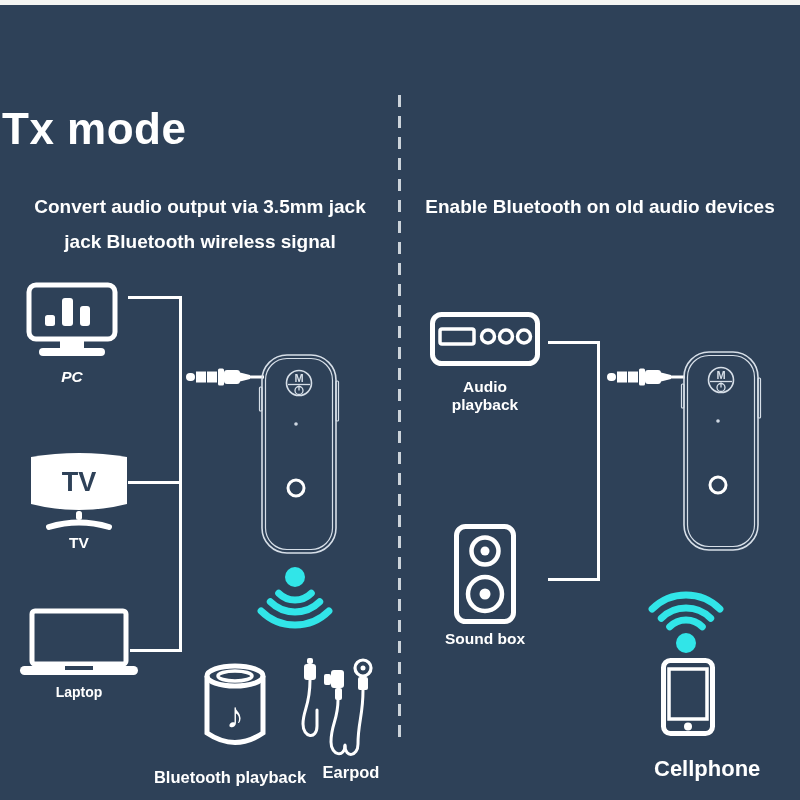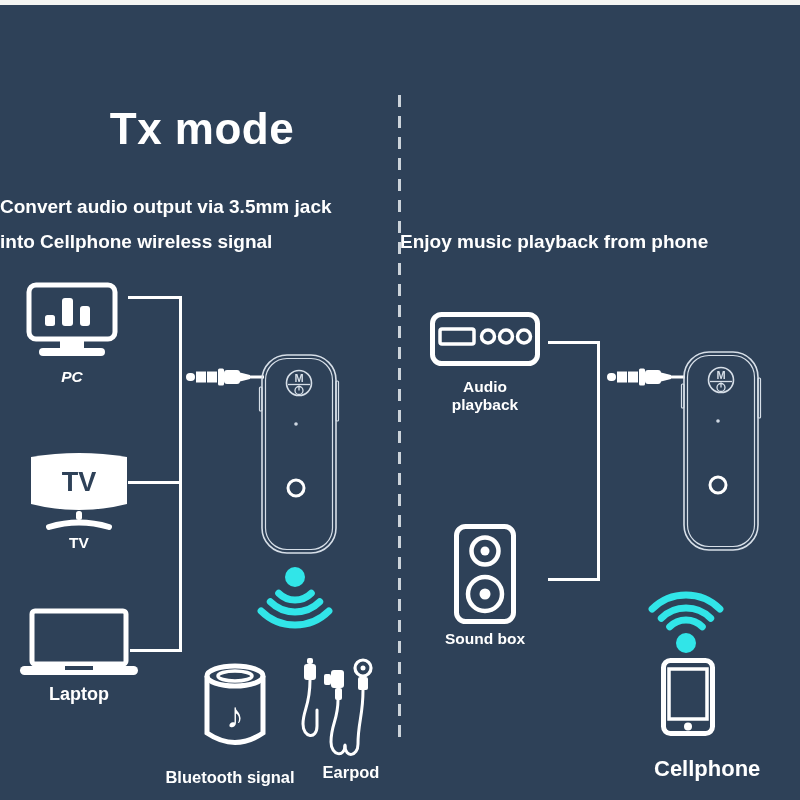--- a/index.html
+++ b/index.html
@@ -2,43 +2,43 @@
 <html><head>
 <meta charset="utf-8">
 <style>
   html,body{margin:0;padding:0;background:#1c2836;}
   .frame{position:relative;width:800px;height:800px;overflow:hidden;
          font-family:"Liberation Sans","DejaVu Sans",sans-serif;}
   .bg{position:absolute;inset:0;}
   .top-strip{position:absolute;left:0;top:0;width:800px;height:5px;}
   .divider{position:absolute;left:398px;top:95px;width:3px;height:650px;
            background:repeating-linear-gradient(to bottom,#ccd3da 0 12px,transparent 12px 21px);}
-  .panel-title{position:absolute;width:400px;text-align:center;top:104px;
+  .panel-title{position:absolute;width:400px;text-align:left;top:104px;
                font-size:44px;font-weight:700;color:#fff;letter-spacing:.5px;}
-  .sub{position:absolute;width:400px;text-align:left;color:#fff;
+  .sub{position:absolute;width:400px;text-align:center;color:#fff;
        font-size:19px;font-weight:700;}
   .lbl{position:absolute;text-align:center;color:#fff;font-size:15.5px;font-weight:700;}
   .line{position:absolute;background:#fff;}
   svg{position:absolute;overflow:visible;}
   .stroke{fill:none;stroke:#fff;}
   .fillw{fill:#fff;}
   .dev{fill:none;stroke:#d7dfe8;}
   .cyan{stroke-linecap:round;fill:none;}
 </style>
 </head>
 <body>
 
 <div class="frame">
   <div class="bg" style="background:#2e4158;"></div>
   <div class="top-strip" style="background:#f4f4f2;"></div>
   <div class="divider"></div>
 
   <div class="panel-title" style="left:2px;">Tx mode</div>
   <div class="sub" style="left:0;top:196px;">Convert audio output via 3.5mm jack</div>
-  <div class="sub" style="left:0;top:231px;">into Cellphone wireless signal</div>
+  <div class="sub" style="left:0;top:231px;">jack Bluetooth wireless signal</div>
 
   <svg style="left:26px;top:282px;" width="92" height="78" viewBox="0 0 92 78">
     <rect class="stroke" x="3" y="3" width="86" height="54" rx="7" stroke-width="5"></rect>
     <rect class="fillw" x="19" y="33" width="10" height="11" rx="2.5"></rect>
     <rect class="fillw" x="36" y="16" width="11" height="28" rx="3"></rect>
     <rect class="fillw" x="54" y="24" width="10" height="20" rx="3"></rect>
     <rect class="fillw" x="34" y="57" width="24" height="11"></rect>
     <rect class="fillw" x="13" y="66" width="66" height="8" rx="4"></rect>
   </svg>
   <div class="lbl" style="left:26px;top:368px;width:92px;font-style:italic;">PC</div>
@@ -49,21 +49,21 @@
     <rect class="fillw" x="48" y="63" width="6" height="9" rx="2.5"></rect>
     <path class="stroke" d="M21,79 Q51,70 81,79" stroke-width="6" stroke-linecap="round"></path>
   </svg>
   <div class="lbl" style="left:28px;top:534px;width:102px;">TV</div>
 
   <svg style="left:18px;top:608px;" width="122" height="70" viewBox="0 0 122 70">
     <rect class="stroke" x="14" y="3" width="94" height="53" rx="3" stroke-width="5"></rect>
     <rect class="fillw" x="2" y="58" width="118" height="9" rx="4.5"></rect>
     <rect x="47" y="58" width="28" height="4" fill="#2e4158"></rect>
   </svg>
-  <div class="lbl" style="left:18px;top:684px;width:122px;font-size:18px;">Laptop</div>
+  <div class="lbl" style="left:18px;top:684px;width:122px;font-size:14px;">Laptop</div>
 
   <div class="line" style="left:128px;top:296px;width:54px;height:3px;"></div>
   <div class="line" style="left:179px;top:296px;width:3px;height:356px;"></div>
   <div class="line" style="left:128px;top:481px;width:54px;height:3px;"></div>
   <div class="line" style="left:130px;top:649px;width:52px;height:3px;"></div>
 
   <svg style="left:186px;top:363px;" width="78" height="28" viewBox="0 0 78 28">
     <rect class="fillw" x="0" y="10" width="9" height="8" rx="4"></rect>
     <rect class="fillw" x="10" y="8.5" width="10" height="11"></rect>
     <rect class="fillw" x="21" y="8.5" width="10" height="11"></rect>
@@ -95,38 +95,38 @@
     <path class="cyan" stroke="#31e5e8" stroke-width="7" d="M17.3,37.7 A35,35 0 0 0 66.7,37.7"></path>
     <path class="cyan" stroke="#31e5e8" stroke-width="7" d="M8.1,46.9 A48,48 0 0 0 75.9,46.9"></path>
   </svg>
 
   <svg style="left:203px;top:662px;" width="64" height="88" viewBox="0 0 64 88">
     <ellipse class="stroke" cx="32" cy="14" rx="28" ry="10" stroke-width="5"></ellipse>
     <ellipse class="stroke" cx="32" cy="14" rx="17" ry="5" stroke-width="3.5"></ellipse>
     <path class="stroke" d="M4,14 L4,71 Q32,90 60,71 L60,14" stroke-width="5"></path>
     <text x="32" y="66" text-anchor="middle" font-size="36" fill="#fff">♪</text>
   </svg>
-  <div class="lbl" style="left:150px;top:768px;width:160px;font-size:16.5px;">Bluetooth signal</div>
+  <div class="lbl" style="left:150px;top:768px;width:160px;font-size:16.5px;">Bluetooth playback</div>
 
   <svg style="left:300px;top:658px;" width="76" height="112" viewBox="0 0 76 112">
     <rect class="fillw" x="7" y="0" width="6" height="6" rx="2"></rect>
     <rect class="fillw" x="4" y="6" width="12" height="16" rx="3"></rect>
     <path class="stroke" d="M10,22 C10,48 3,52 3,66 C3,80 17,82 17,68 L17,52" stroke-width="3" stroke-linecap="round"></path>
     <rect class="fillw" x="24" y="16" width="7" height="11" rx="2"></rect>
     <rect class="fillw" x="31" y="12" width="13" height="18" rx="3"></rect>
     <rect class="fillw" x="35" y="30" width="7" height="12" rx="2"></rect>
     <circle class="stroke" cx="63" cy="10" r="8" stroke-width="3.2"></circle>
     <circle class="fillw" cx="63" cy="10" r="2.5"></circle>
     <rect class="fillw" x="58" y="19" width="10" height="13" rx="2"></rect>
     <path class="stroke" d="M38,42 C38,62 31,66 31,84 C31,98 45,100 45,87" stroke-width="3" stroke-linecap="round"></path>
     <path class="stroke" d="M63,32 C63,58 58,64 58,86 C58,99 45,100 45,88" stroke-width="3" stroke-linecap="round"></path>
   </svg>
   <div class="lbl" style="left:313px;top:763px;width:76px;font-size:16.5px;">Earpod</div>
 
-  <div class="sub" style="left:400px;top:231px;">Enjoy music playback from phone</div>
+  <div class="sub" style="left:400px;top:196px;">Enable Bluetooth on old audio devices</div>
 
   <svg style="left:430px;top:312px;" width="110" height="54" viewBox="0 0 110 54">
     <rect class="stroke" x="2.5" y="2.5" width="105" height="49" rx="9" stroke-width="5"></rect>
     <rect class="stroke" x="10" y="17" width="34" height="15" rx="2" stroke-width="3.5"></rect>
     <circle class="stroke" cx="58" cy="24.5" r="6.5" stroke-width="3.5"></circle>
     <circle class="stroke" cx="76" cy="24.5" r="6.5" stroke-width="3.5"></circle>
     <circle class="stroke" cx="94" cy="24.5" r="6.5" stroke-width="3.5"></circle>
   </svg>
   <div class="lbl" style="left:430px;top:378px;width:110px;">Audio playback</div>
 

